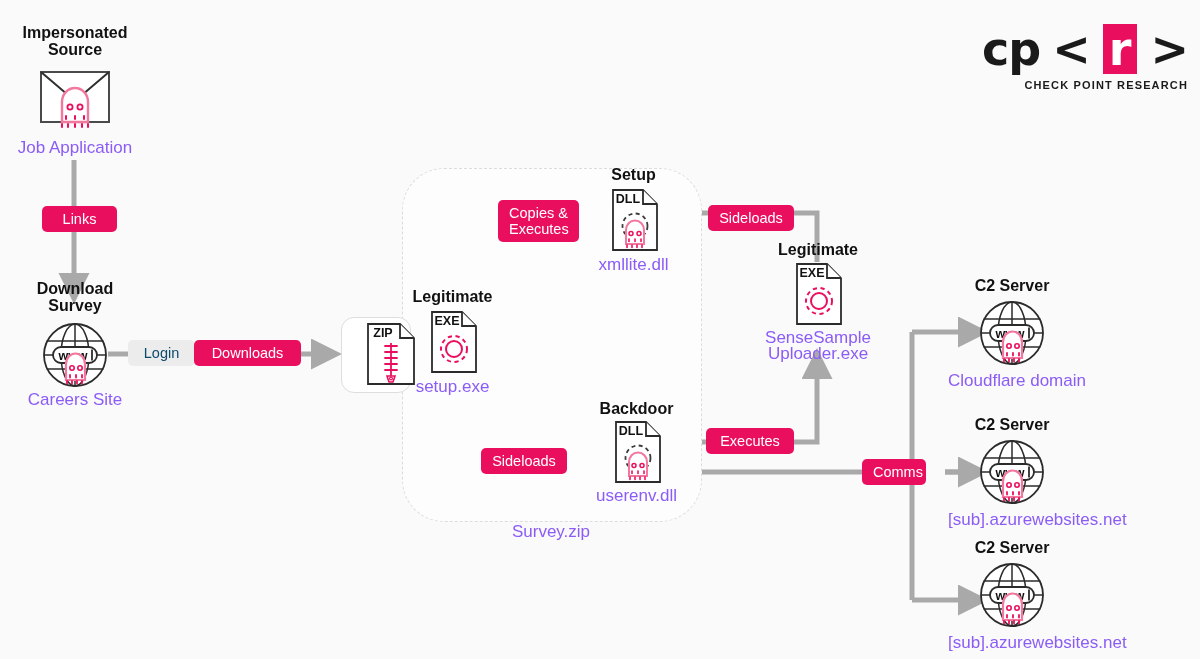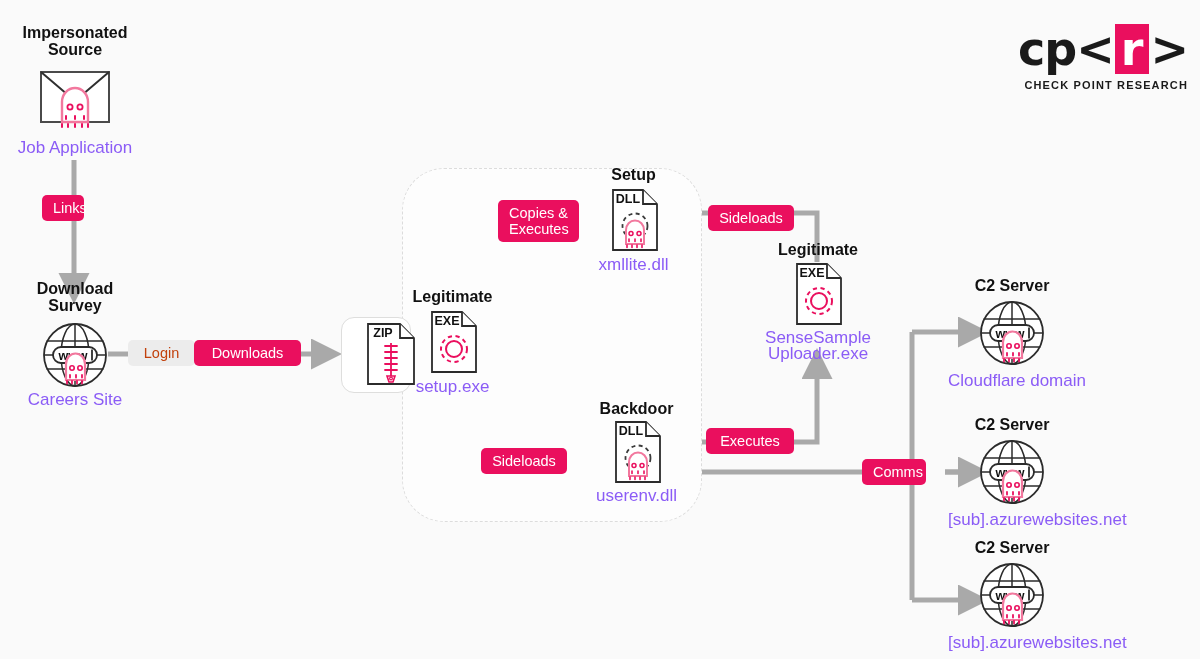--- a/index.html
+++ b/index.html
@@ -32,41 +32,41 @@
   .badge{
     position:absolute;
     background:#ea0f5e;color:#fff;
     border-radius:5px;
     font-size:14.5px;line-height:16px;
     padding:5px 11px;
     text-align:center;
     white-space:pre-line;
     box-sizing:border-box;
   }
-  .badge.grey{background:#ececec;color:#c2410c;}
+  .badge.grey{background:#ececec;color:#0c4a6e;}
 
   
   .zipbox{
     position:absolute;
     border:1.6px dashed #dcdcdc;
     border-radius:42px;
     background:#fdfdfd;
   }
 
   
   .zipframe{
     position:absolute;
     border:1.6px solid #dededd;
     border-radius:13px;
     background:#fff;
   }
 
   
   .logo{position:absolute;}
-  .logo .mark{display:flex;align-items:center;height:50px;}
+  .logo .mark{display:flex;align-items:center;height:50px;gap:12px;}
   .logo .lt{font-family:"DejaVu Sans", sans-serif;font-size:46px;font-weight:bold;color:#1a1a1a;letter-spacing:-1px;line-height:46px;}
   .logo .rbox{background:#ea0f5e;display:inline-block;padding:0 6px;margin:0 1px;}
   .logo .rbox span{color:#fff;font-family:"DejaVu Sans", sans-serif;font-size:46px;font-weight:bold;line-height:50px;}
   .logo .tagline{
     font-size:11px;font-weight:bold;letter-spacing:1.15px;
     color:#1a1a1a;margin-top:5px;text-align:right;
     font-family:"Liberation Sans", sans-serif;
   }
 </style>
 </head>
@@ -177,25 +177,26 @@
           <line x1="29" y1="63" x2="29" y2="65.5"></line>
           <line x1="34" y1="63" x2="34" y2="65.5"></line>
           <line x1="39" y1="63" x2="39" y2="65.5"></line>
           <line x1="44" y1="63" x2="44" y2="65.5"></line>
         </g>
       </svg>
     </div>
     <div class="caption" style="">Careers Site</div>
   </div>
 
-  <div class="badge" style="left:42px;top:195px;width:42px;">Links</div>
+  <div class="badge" style="left:42px;top:206px;width:75px;">Links</div>
   <div class="badge grey" style="left:128px;top:340px;width:67px;">Login</div>
   <div class="badge" style="left:194px;top:340px;width:107px;">Downloads</div>
 
   <div class="zipbox" style="left:402px;top:168px;width:298px;height:352px;"></div>
+  <div class="caption" style="position:absolute;left:402px;top:524px;width:298px;">Survey.zip</div>
 
   <div class="zipframe" style="left:341px;top:317px;width:68px;height:74px;"></div>
   <div class="node" style="left:364px;top:322px;">
     <svg width="54" height="64" viewBox="0 0 54 64">
       <path d="M4,2 L36,2 L50,16 L50,62 L4,62 Z" fill="#fff" stroke="#2b2b2b" stroke-width="1.8"></path>
       <path d="M36,2 L36,16 L50,16" fill="#fff" stroke="#2b2b2b" stroke-width="1.8"></path>
       <text x="19" y="15" font-family="Liberation Sans, sans-serif" font-size="12.5" font-weight="bold" fill="#111" text-anchor="middle">ZIP</text>
       <line x1="27" y1="21" x2="27" y2="54" stroke="#ea0f5e" stroke-width="1.8"></line>
       <g stroke="#ea0f5e" stroke-width="1.8" stroke-linecap="round">
         <line x1="21" y1="24" x2="33" y2="24"></line>

